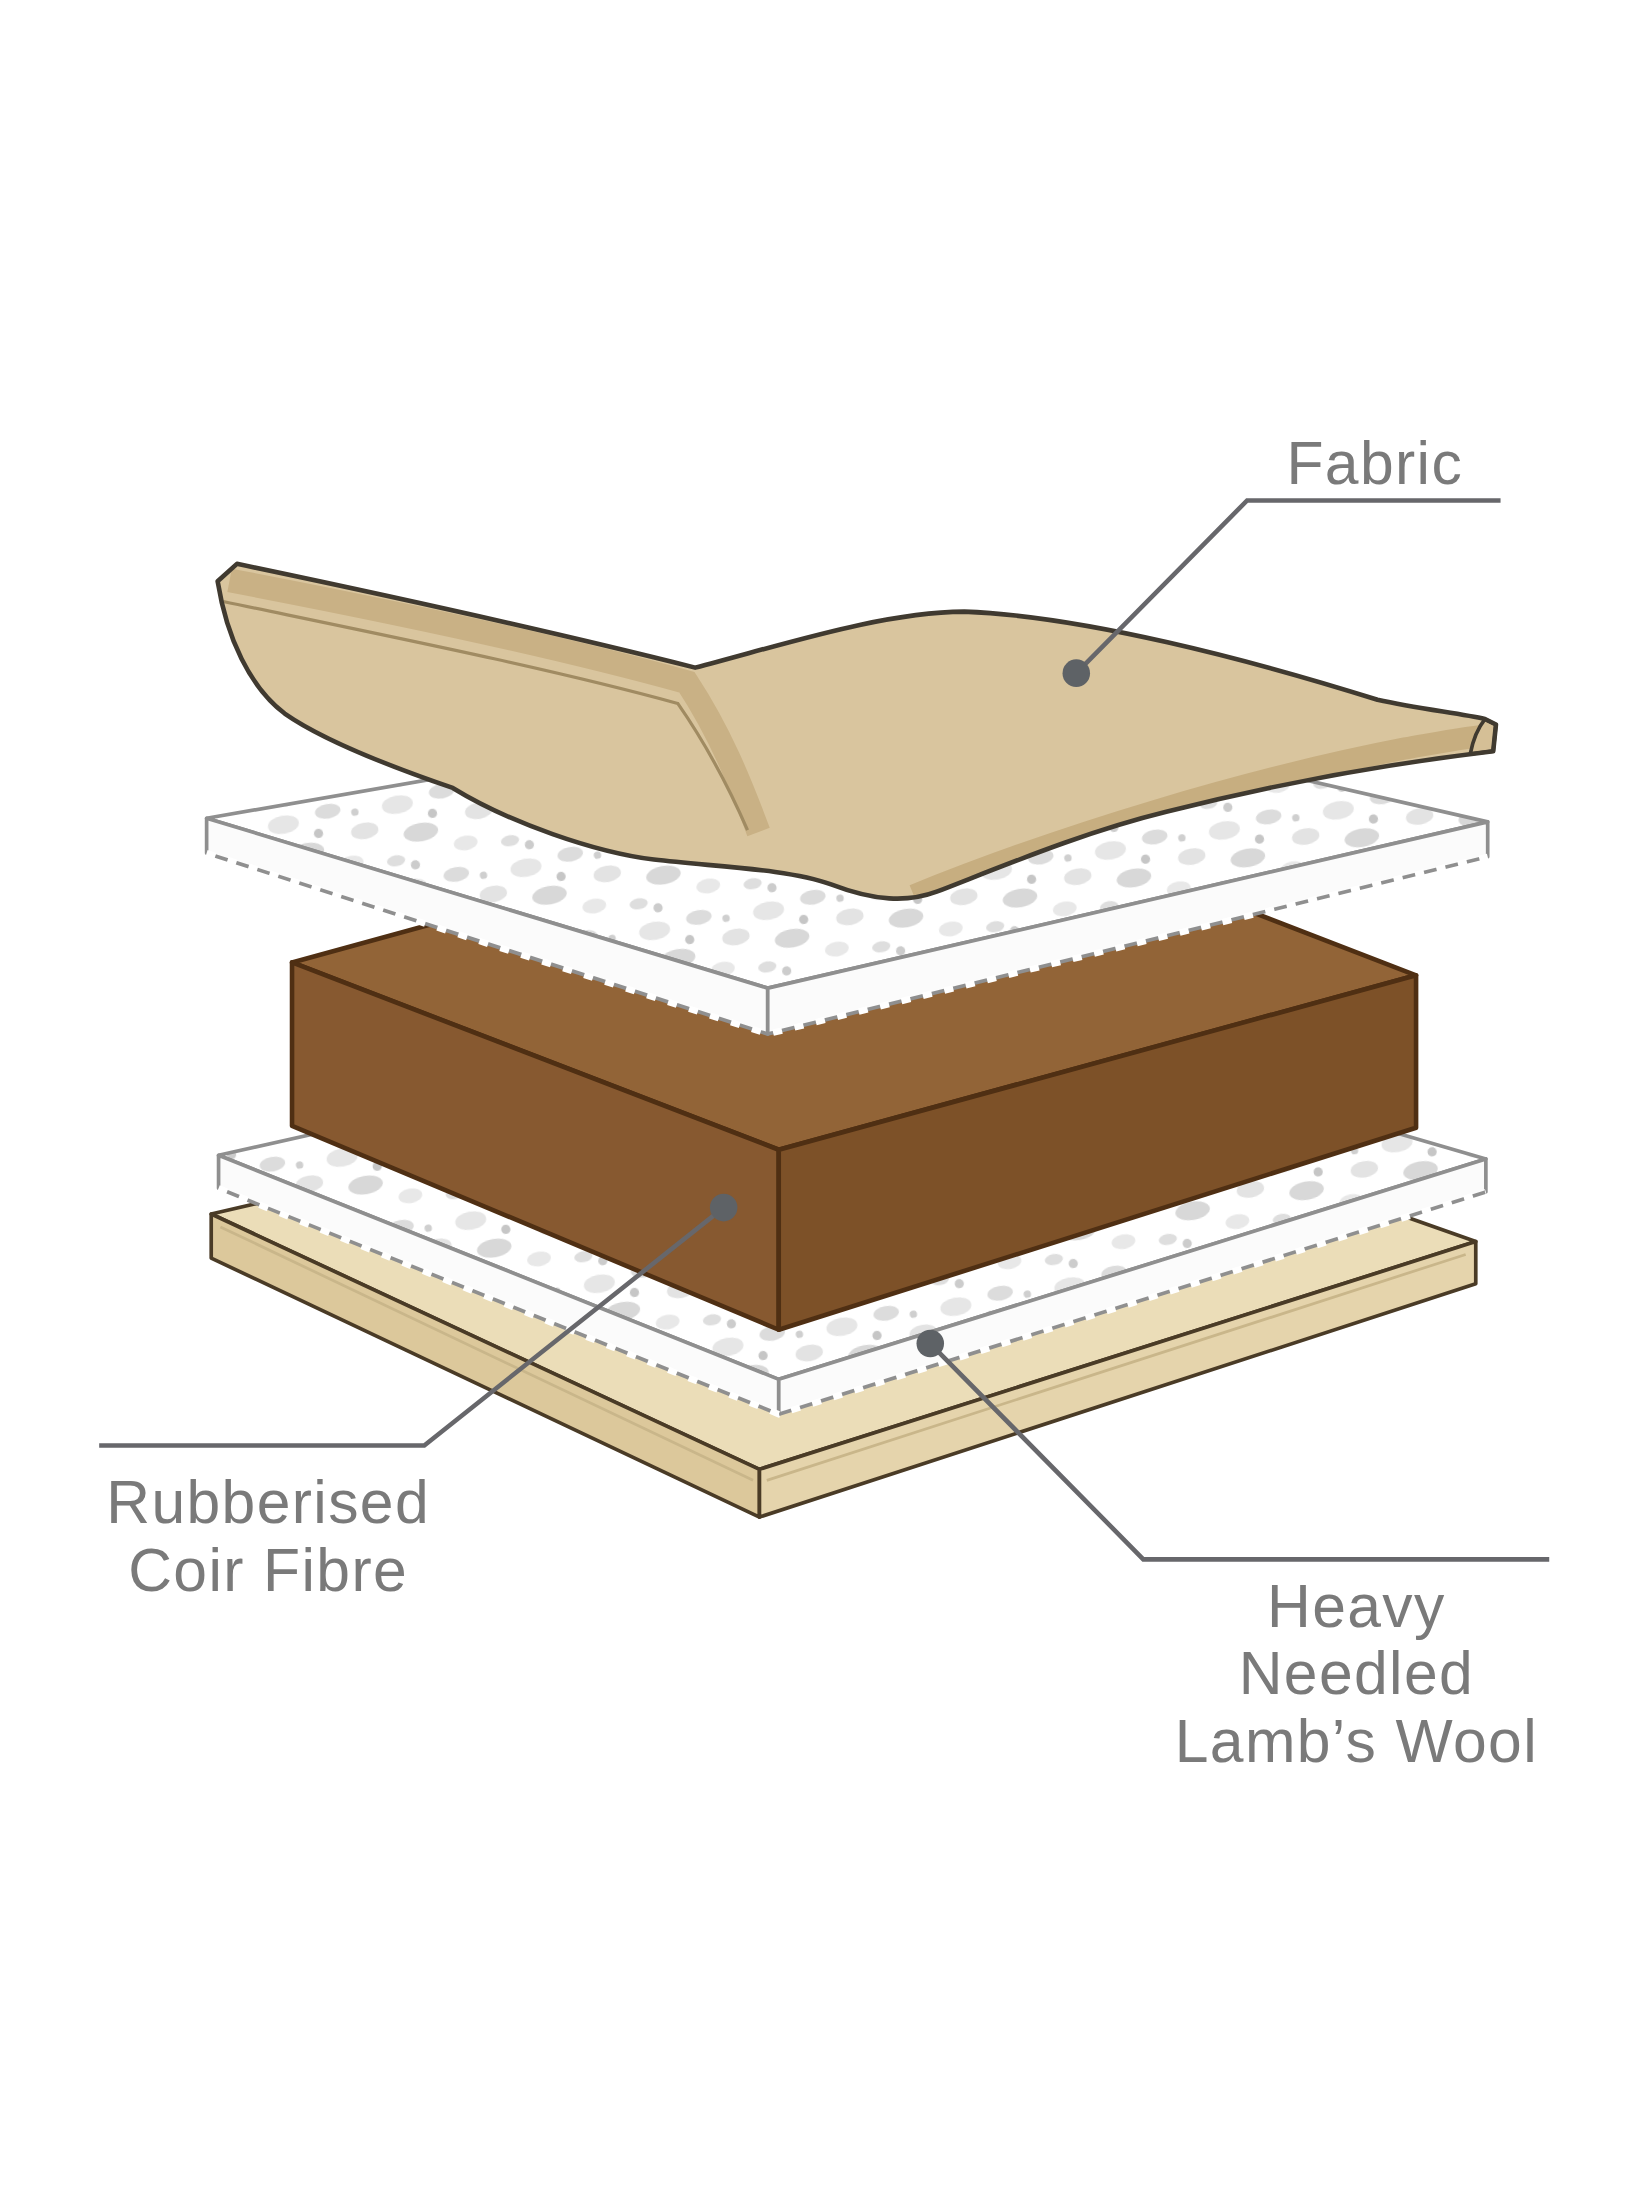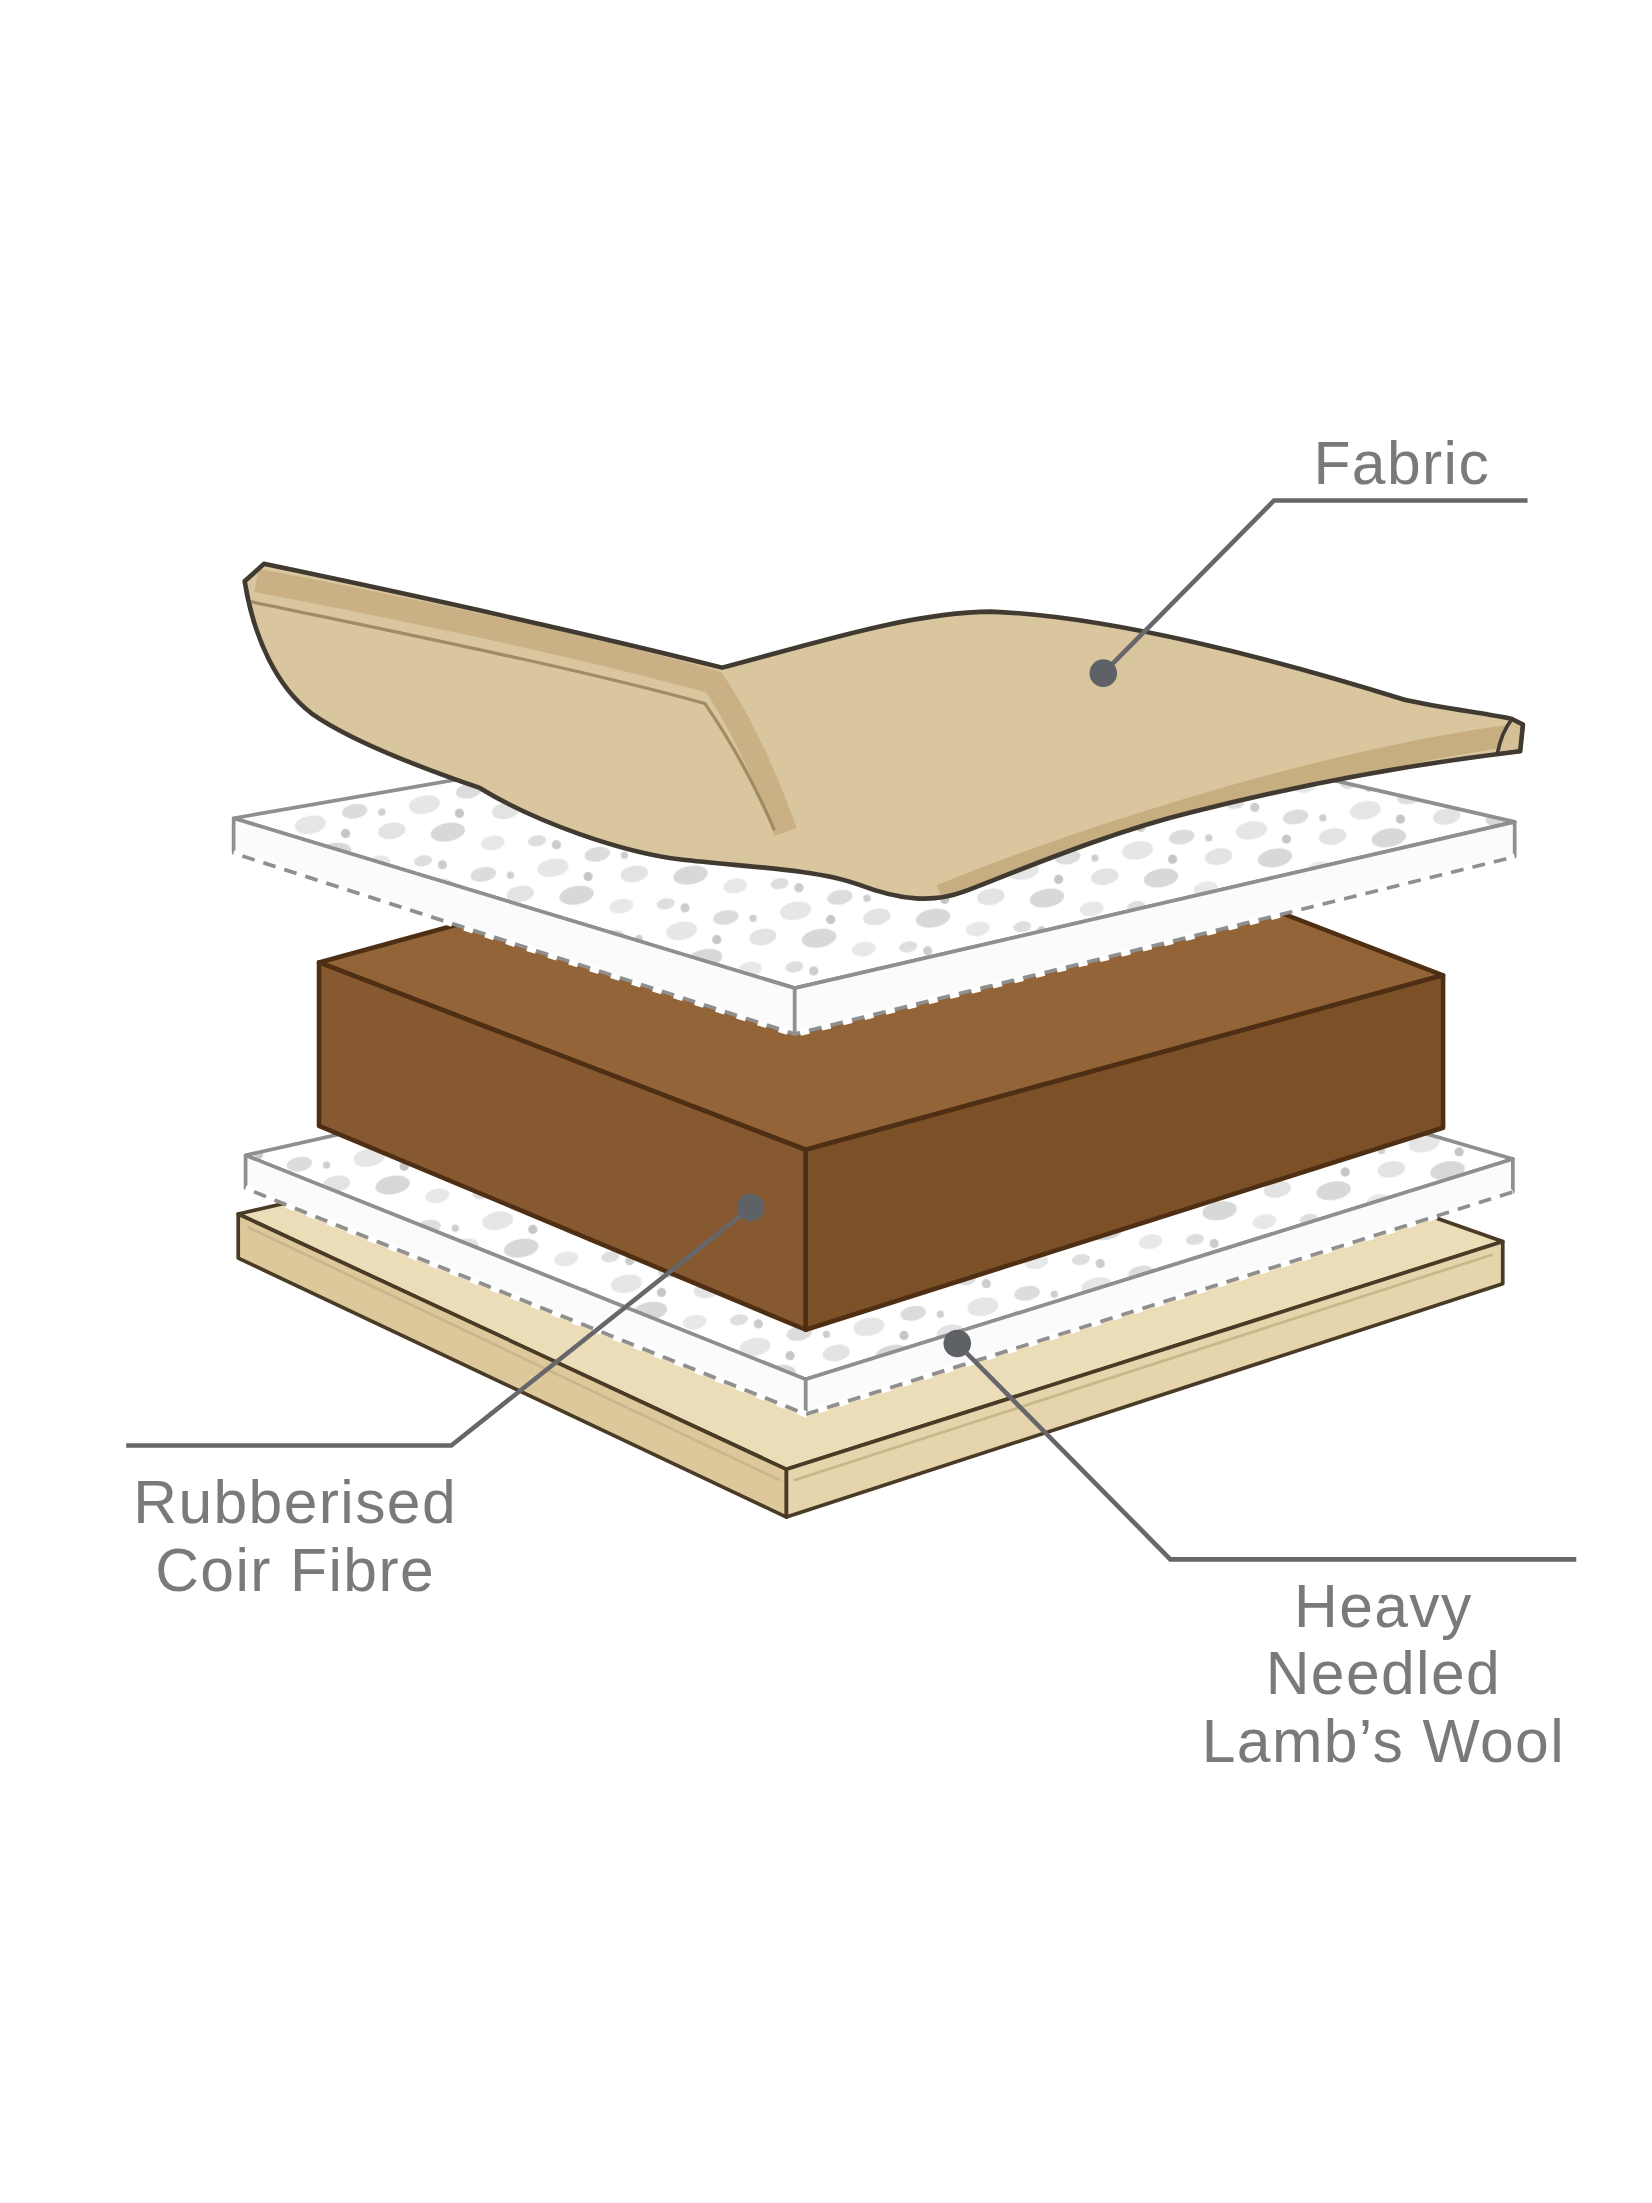--- a/index.html
+++ b/index.html
@@ -1,17 +1,17 @@
 <!DOCTYPE html>
 <html style="font-size:14.7px"><head>
 <meta charset="utf-8">
 <style>
   html,body{margin:0;padding:0;background:#ffffff;}
   body{width:1653px;height:2204px;position:relative;font-family:"Liberation Sans","DejaVu Sans",sans-serif;}
-  #stage{position:absolute;inset:0;padding-left:27px;}
+  #stage{position:absolute;inset:0;}
   svg{display:block;}
   .lbl{font-family:"Liberation Sans","DejaVu Sans",sans-serif;font-weight:300;
        font-size:66px;letter-spacing:1.5px;fill:#7A7A7A;}
 </style>
 </head>
 <body>
 
 <div id="stage">
 <svg viewBox="0 0 1800 2400" width="1653" height="2204">
   <defs>

